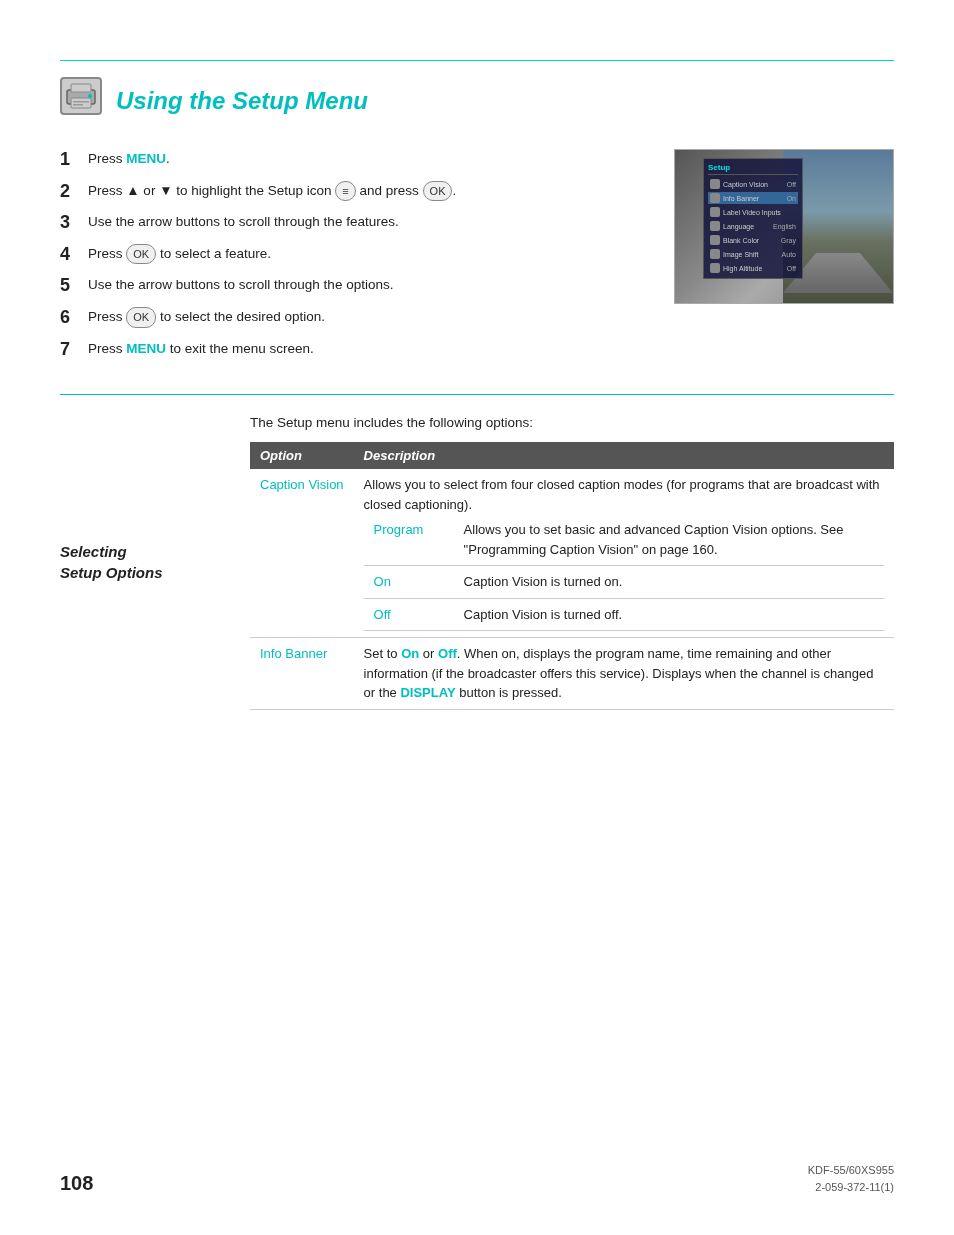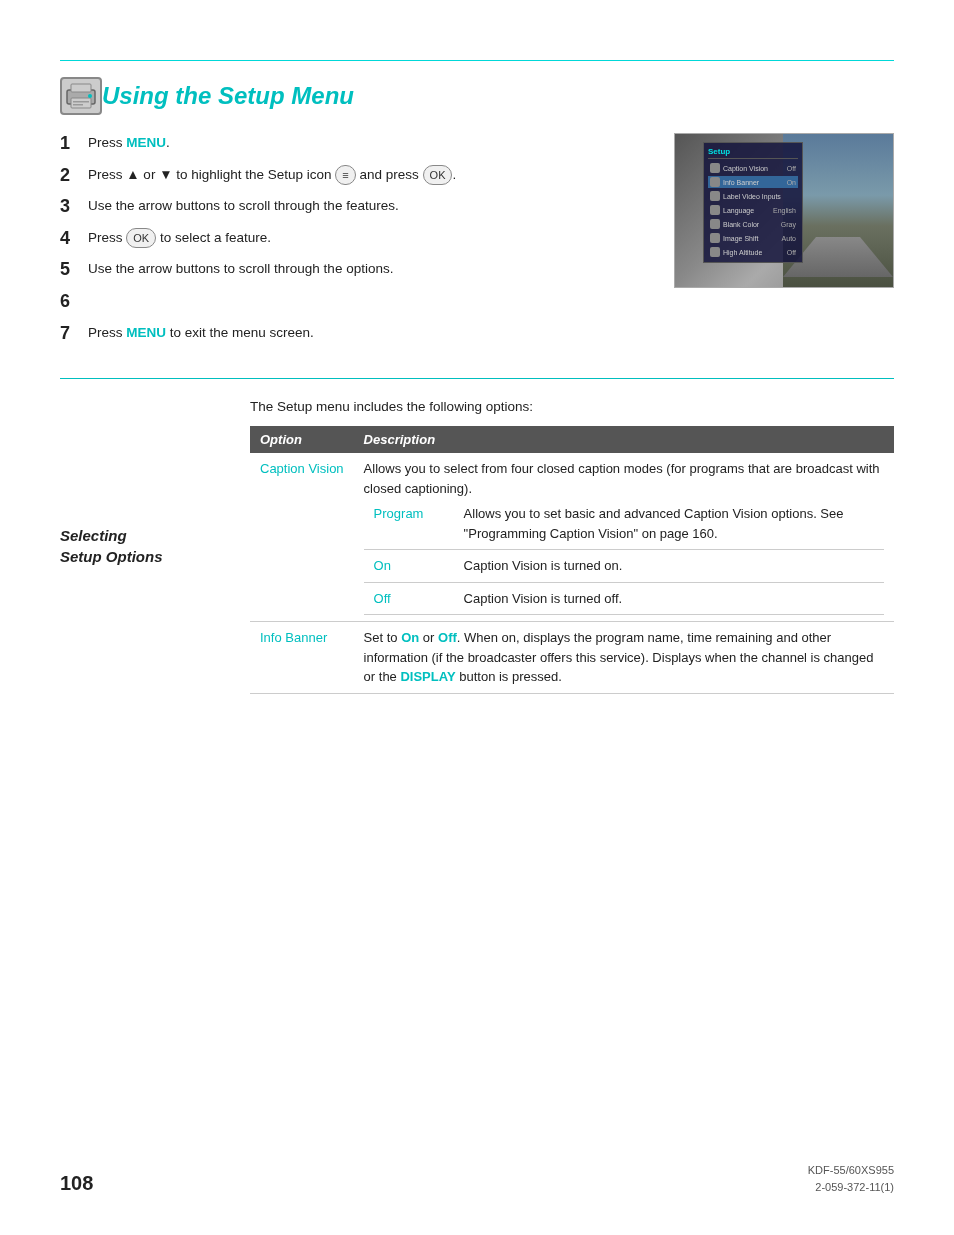--- a/index.html
+++ b/index.html
@@ -29,22 +29,23 @@
       color: #00bfbf;
       font-style: italic;
       font-weight: bold;
       font-size: 13px;
       margin-bottom: 10px;
     }
 
     
     .title-row {
       display: flex;
-      align-items: center;
-      margin-bottom: 18px;
+      align-items: flex-end;
+      gap: 14px;
+      margin-bottom: 34px;
     }
 
     .title-icon {
       width: 42px;
       height: 38px;
       background: #ccc;
       border: 2px solid #888;
       border-radius: 4px;
       display: flex;
       align-items: center;
@@ -374,20 +375,21 @@
           <span class="step-text">Press <span class="btn-icon">OK</span> to select a feature.</span>
         </li>
 
         <li class="step-item">
           <span class="step-number">5</span>
           <span class="step-text">Use the arrow buttons to scroll through the options.</span>
         </li>
 
         <li class="step-item">
           <span class="step-number">6</span>
+          <span class="step-text">Press <span class="btn-icon">OK</span> to select the desired option.</span>
         </li>
 
         <li class="step-item">
           <span class="step-number">7</span>
           <span class="step-text">
             Press <span class="highlight">MENU</span> to exit the menu screen.
           </span>
         </li>
 
       </ol>

